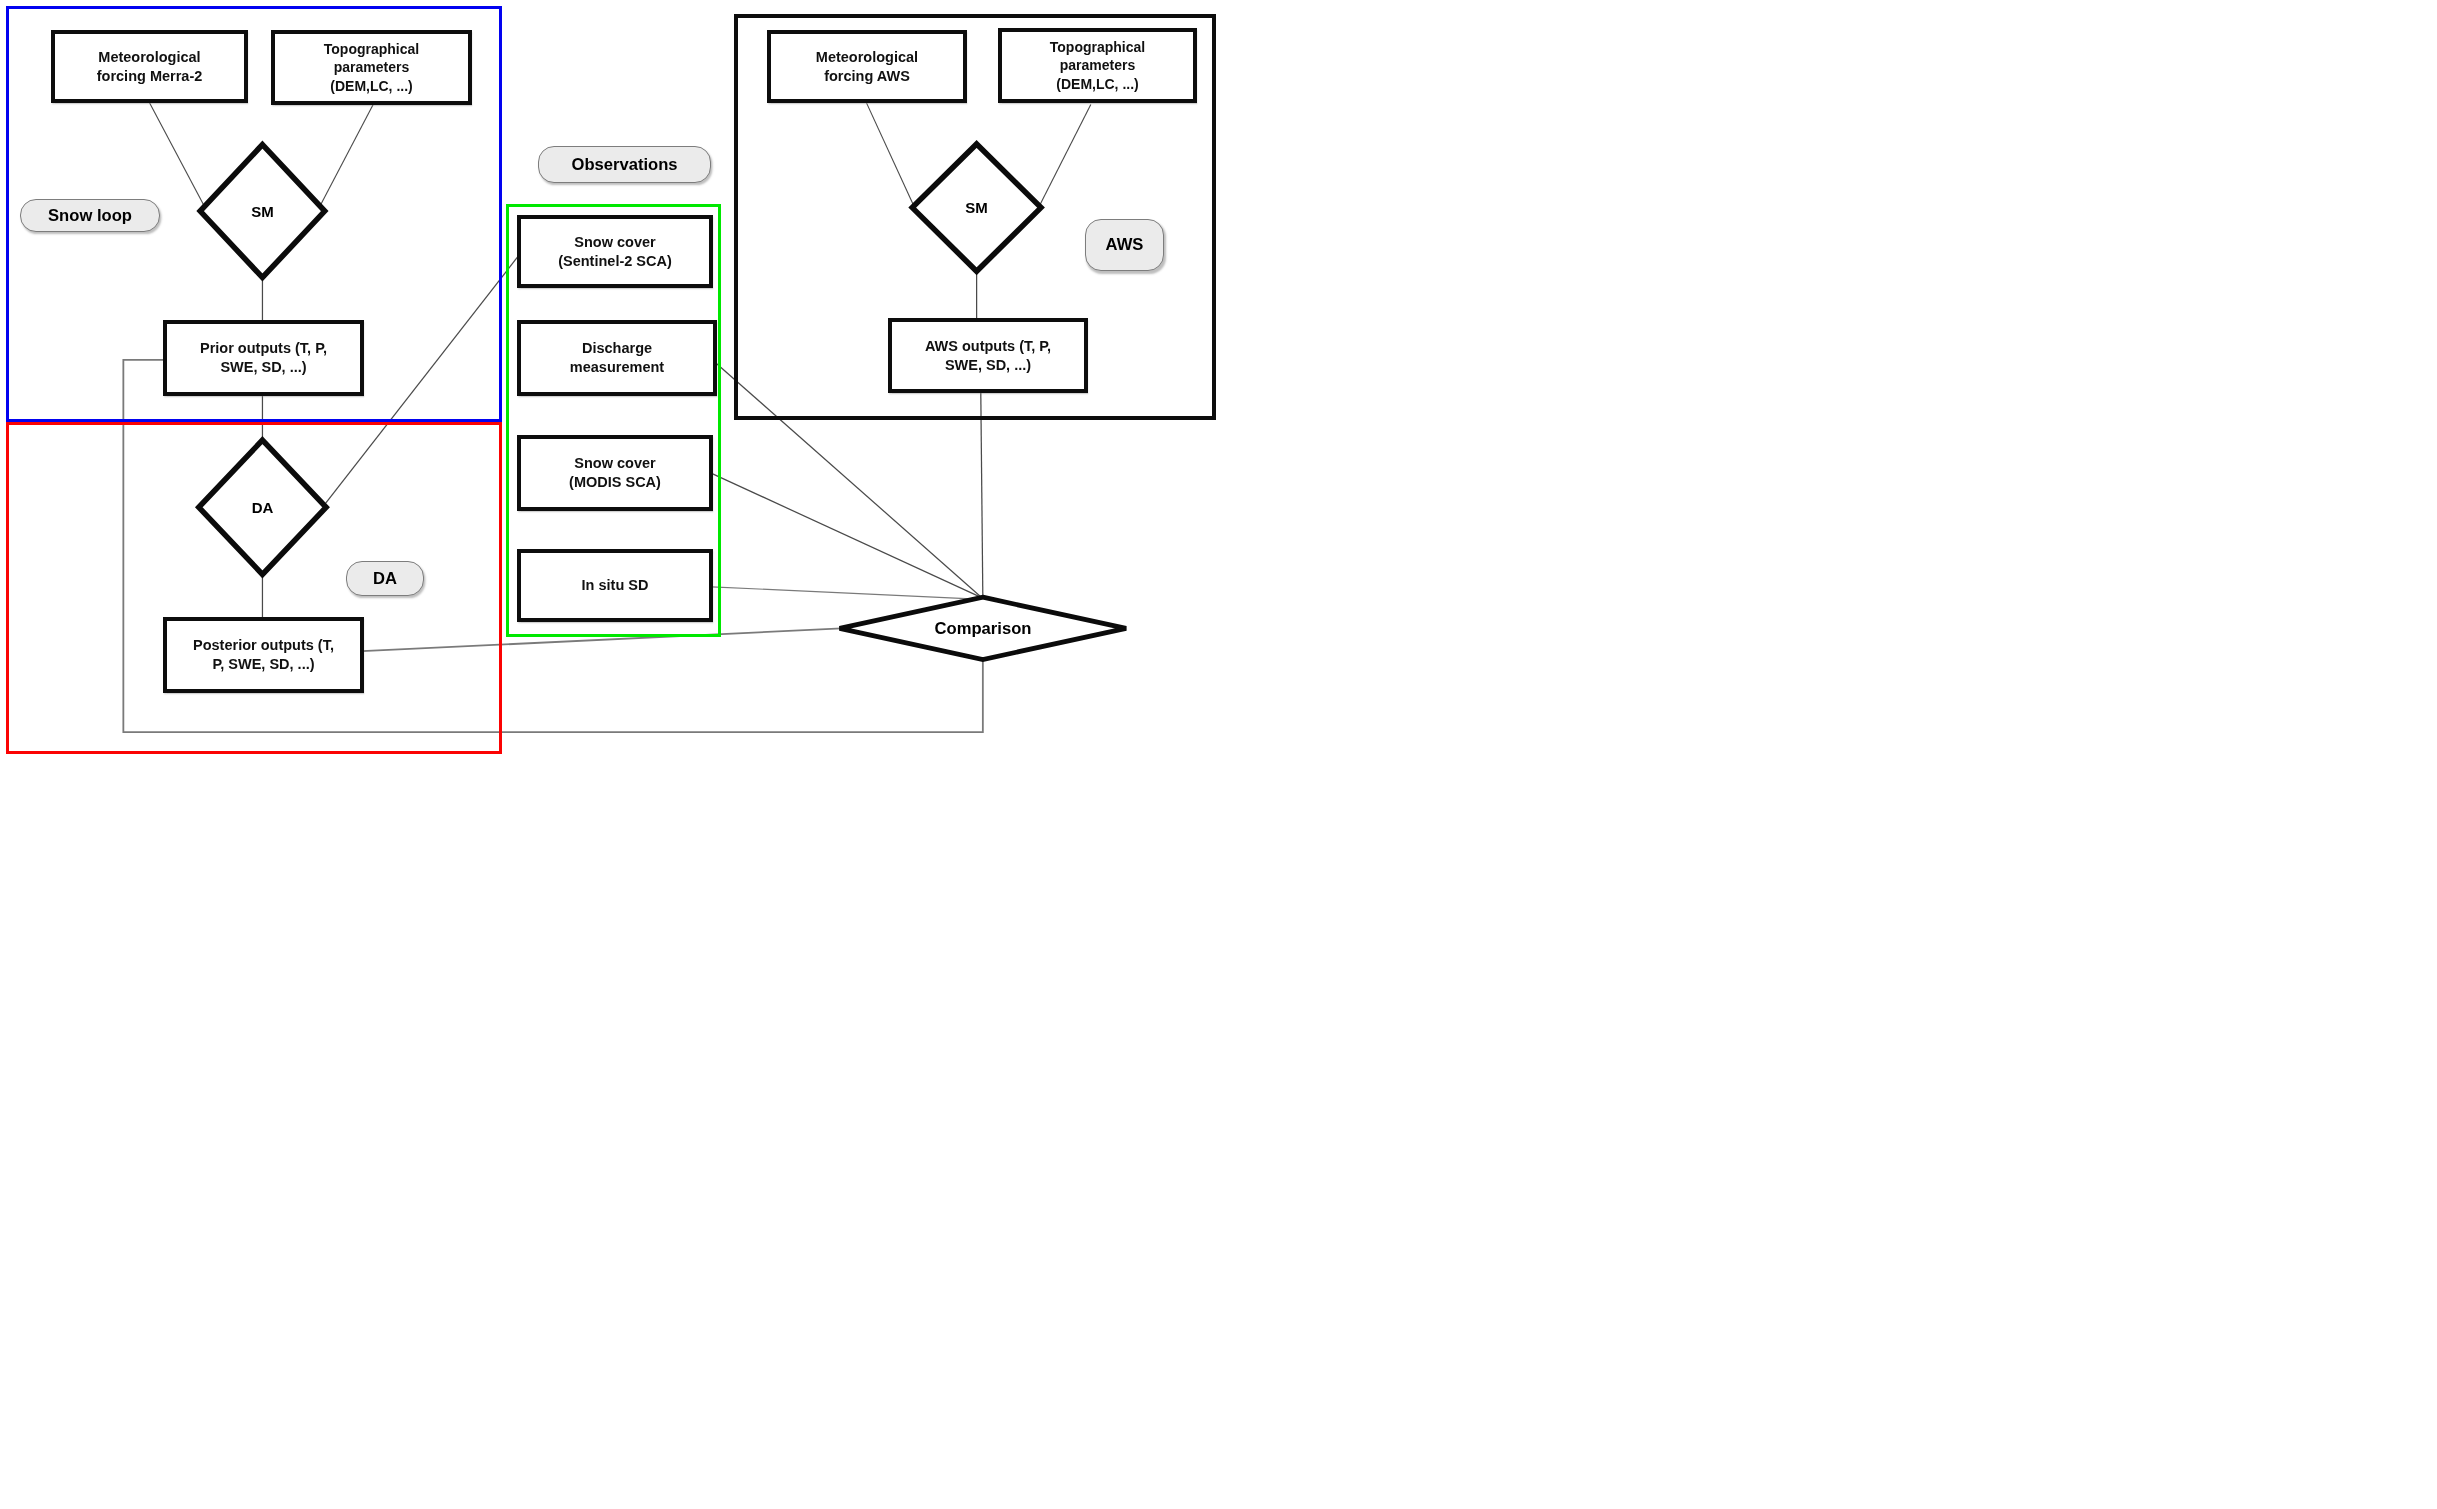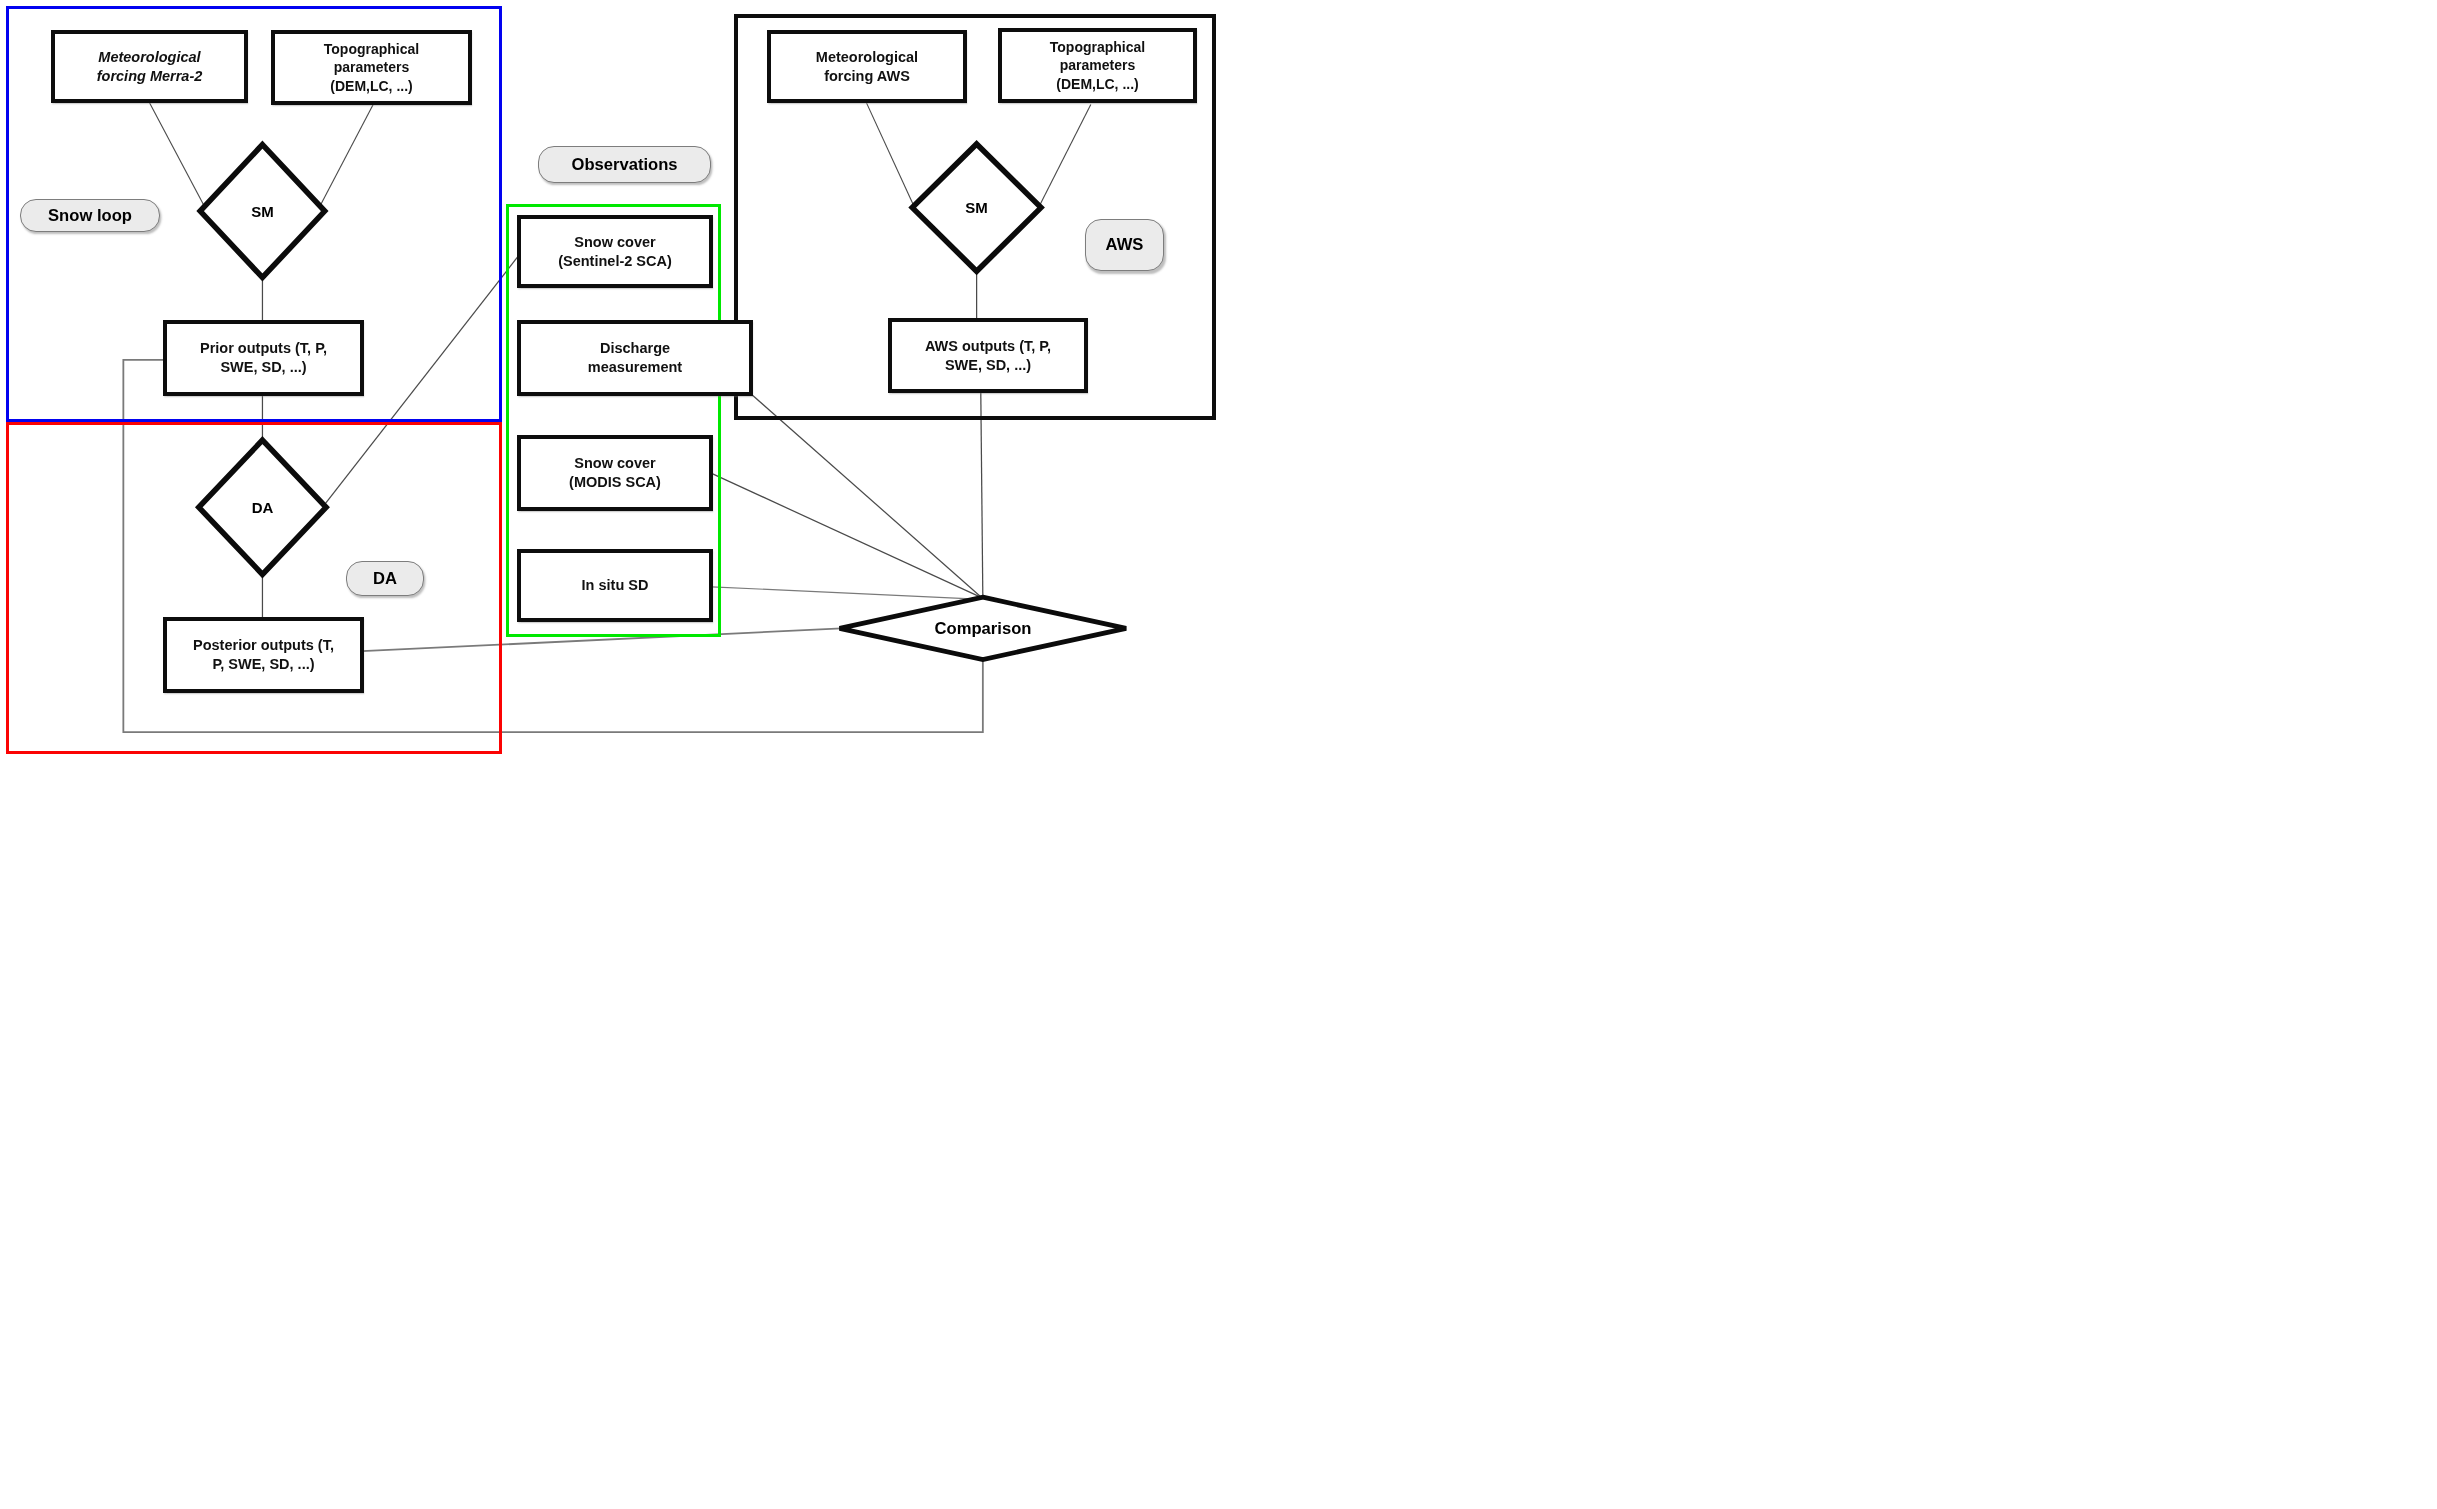--- a/index.html
+++ b/index.html
@@ -61,40 +61,40 @@
     <polygon points="1411,208 1504,300 1411,392 1318,300" fill="#ffffff" stroke="#0b0b0b" stroke-width="8"></polygon>
     <polygon points="1420,863 1627,908 1420,953 1213,908" fill="#ffffff" stroke="#0b0b0b" stroke-width="7"></polygon>
   </svg>
 
   <div class="group blue" style="left: 6.2px; top: 6.2px; width: 496px; height: 416px; border-color: rgb(2, 2, 240);"></div>
   <div class="group red" style="left: 6.2px; top: 422px; width: 496px; height: 332px; border-color: rgb(251, 3, 3);"></div>
   <div class="group green" style="left: 506px; top: 204px; width: 215px; height: 433px; border-color: rgb(0, 232, 0);"></div>
   <div class="group black" style="left: 734px; top: 14px; width: 482px; height: 406px; border-color: rgb(13, 13, 13);"></div>
 
   <div class="node" style="left:51px;top:30px;width:197px;height:73px;">
-    <span style="max-width:149px;font-style:italic;">Meteorological forcing Merra-2</span>
+    <span style="max-width:149px;">Meteorological forcing Merra-2</span>
   </div>
 
   <div class="node" style="left:271px;top:30px;width:201px;height:75px;font-size:14px;">
     <span style="max-width:111px;">Topographical parameters (DEM,LC, ...)</span>
   </div>
 
   <div class="node" style="left:163px;top:617px;width:201px;height:76px;">
     <span style="max-width:142px;">Posterior outputs (T, P, SWE, SD, ...)</span>
   </div>
 
   <div class="node" style="left:163px;top:320px;width:201px;height:76px;">
     <span style="max-width:159px;">Prior outputs (T, P, SWE, SD, ...)</span>
   </div>
 
   <div class="node" style="left:517px;top:215px;width:196px;height:73px;">
     <span style="max-width:138px;">Snow cover (Sentinel-2 SCA)</span>
   </div>
 
-  <div class="node" style="left:517px;top:320px;width:236px;height:76px;">
+  <div class="node" style="left:517px;top:320px;width:200px;height:76px;">
     <span style="max-width:118px;">Discharge measurement</span>
   </div>
 
   <div class="node" style="left:517px;top:435px;width:196px;height:76px;">
     <span style="max-width:125px;">Snow cover (MODIS SCA)</span>
   </div>
 
   <div class="node" style="left:517px;top:549px;width:196px;height:73px;">
     <span>In situ SD</span>
   </div>

